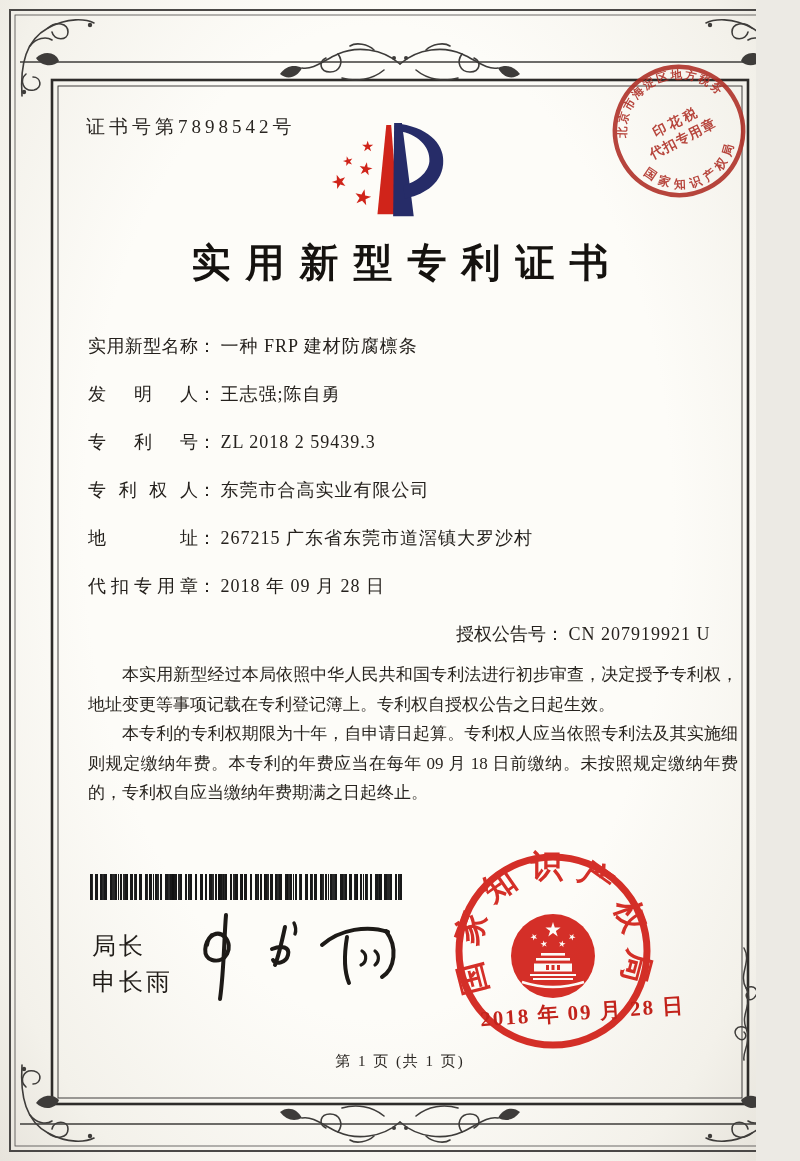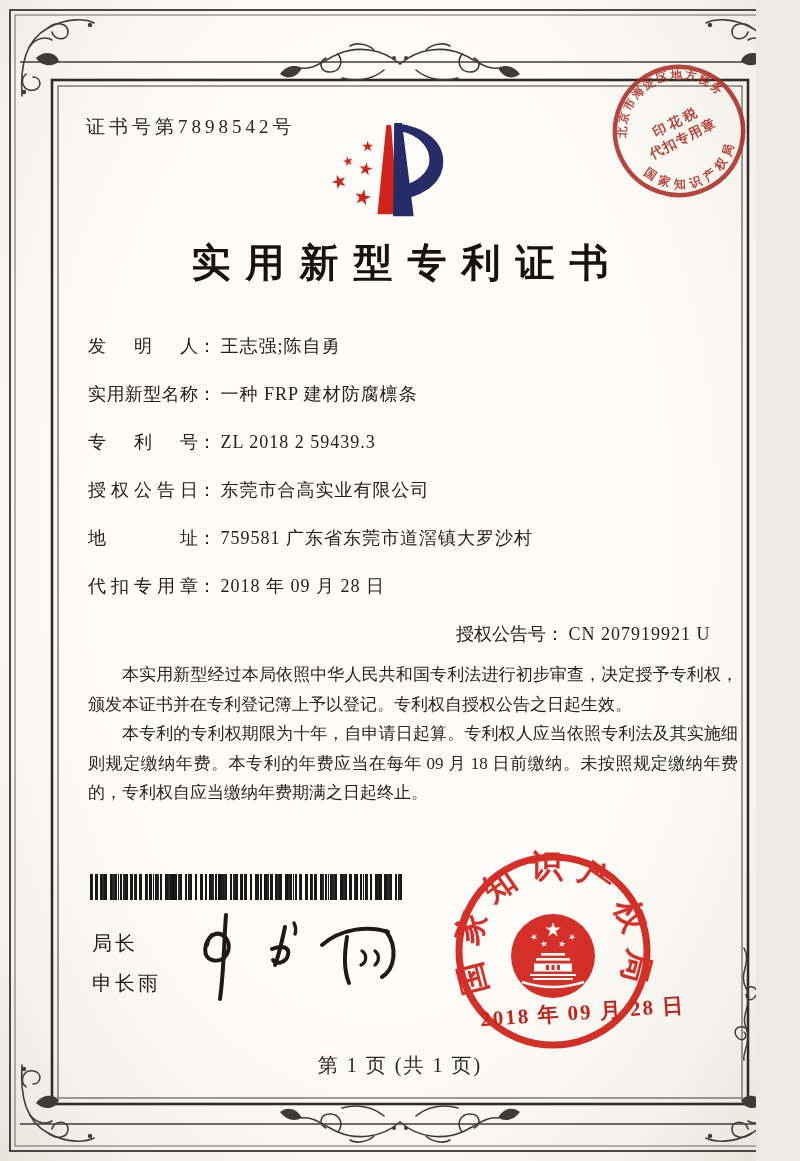--- a/index.html
+++ b/index.html
@@ -34,33 +34,33 @@
 
   .barcode{
     position:absolute;left:90px;top:874px;width:312px;height:26px;
     background:
       repeating-linear-gradient(90deg,#181818 0 2px,transparent 2px 5px),
       repeating-linear-gradient(90deg,#181818 0 1px,transparent 1px 7px),
       repeating-linear-gradient(90deg,#2a2a2a 0 3px,transparent 3px 11px),
       repeating-linear-gradient(90deg,transparent 0 13px,#111 13px 15px,transparent 15px 23px);
   }
 
-  .director{position:absolute;left:92px;top:930px;font-size:20px;letter-spacing:3px;color:#211d19;}
-  .director .name{margin-top:13px;}
+  .director{position:absolute;left:92px;top:930px;font-size:24px;letter-spacing:3px;color:#211d19;}
+  .director .name{margin-top:4px;}
   .signature{position:absolute;left:182px;top:905px;width:250px;height:100px;}
 
   .seal{position:absolute;left:452px;top:850px;width:202px;height:202px;opacity:.95;}
   .seal-date{
     position:absolute;left:480px;top:997px;width:240px;
     color:#c2231b;font-size:21px;font-weight:bold;letter-spacing:2px;
     transform:rotate(-4deg);white-space:nowrap;
   }
   .tax-seal{position:absolute;left:606px;top:58px;width:146px;height:146px;transform:rotate(-27deg);opacity:.88;}
 
-  .footer{position:absolute;left:0;top:1052px;width:800px;text-align:center;font-size:20px;letter-spacing:2px;color:#2a2622;}
+  .footer{position:absolute;left:0;top:1052px;width:800px;text-align:center;font-size:15px;letter-spacing:2px;color:#2a2622;}
 </style>
 </head>
 <body>
 
 <div class="page">
 
   <svg class="ornament-layer" viewBox="0 0 800 1161">
     <defs>
       <path id="star" d="M0,-1 L0.225,-0.309 L0.951,-0.309 L0.363,0.118 L0.588,0.809 L0,0.382 L-0.588,0.809 L-0.363,0.118 L-0.951,-0.309 L-0.225,-0.309 Z"></path>
       <g id="cflourish" fill="none" stroke="#3e3c3a" stroke-width="1.6" stroke-linecap="round">
@@ -123,51 +123,51 @@
     <g fill="#262c68">
       <polygon points="94,6 102,6 114,101 93,101"></polygon>
       <path d="M101,7 C132,12 146,30 144,48 C142,70 121,80 105,83 L103,70 C117,66 129,57 130,45 C131,29 117,17 99,14 Z"></path>
     </g>
   </svg>
 
   <div class="title">实用新型专利证书</div>
 
   <div class="fields">
     <div class="field">
+      <span class="flabel">实用新型名称</span><span>：</span>
+      <span class="fvalue">一种 FRP 建材防腐檩条</span>
+    </div>
+    <div class="field">
       <span class="flabel">发明人</span><span>：</span>
       <span class="fvalue">王志强;陈自勇</span>
     </div>
     <div class="field">
-      <span class="flabel">实用新型名称</span><span>：</span>
-      <span class="fvalue">一种 FRP 建材防腐檩条</span>
-    </div>
-    <div class="field">
       <span class="flabel">专利号</span><span>：</span>
       <span class="fvalue">ZL 2018 2 59439.3</span>
     </div>
     <div class="field">
-      <span class="flabel">授权公告日</span><span>：</span>
+      <span class="flabel">专利权人</span><span>：</span>
       <span class="fvalue">东莞市合高实业有限公司</span>
     </div>
     <div class="field">
       <span class="flabel">地址</span><span>：</span>
-      <span class="fvalue">759581 广东省东莞市道滘镇大罗沙村</span>
+      <span class="fvalue">267215 广东省东莞市道滘镇大罗沙村</span>
     </div>
     <div class="field">
       <span class="flabel">代扣专用章</span><span>：</span>
       <span class="fvalue">2018 年 09 月 28 日</span>
       <span class="grant2">
         <span class="flabel">授权公告号</span><span>：</span>
         <span class="fvalue">CN 207919921 U</span>
       </span>
     </div>
   </div>
 
   <div class="body-text">
-    <p>本实用新型经过本局依照中华人民共和国专利法进行初步审查，决定授予专利权，颁发本证书并在专利登记簿上予以登记。专利权自授权公告之日起生效。</p>
+    <p>本实用新型经过本局依照中华人民共和国专利法进行初步审查，决定授予专利权，地址变更等事项记载在专利登记簿上。专利权自授权公告之日起生效。</p>
     <p>本专利的专利权期限为十年，自申请日起算。专利权人应当依照专利法及其实施细则规定缴纳年费。本专利的年费应当在每年 09 月 18 日前缴纳。未按照规定缴纳年费的，专利权自应当缴纳年费期满之日起终止。</p>
   </div>
 
   <div class="barcode"></div>
 
   <div class="director">
     <div>局长</div>
     <div class="name">申长雨</div>
   </div>
 

